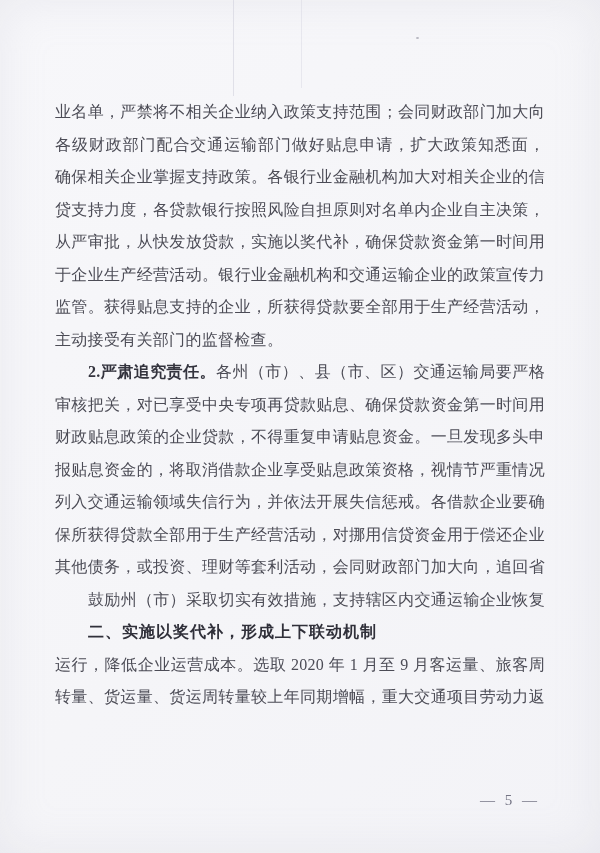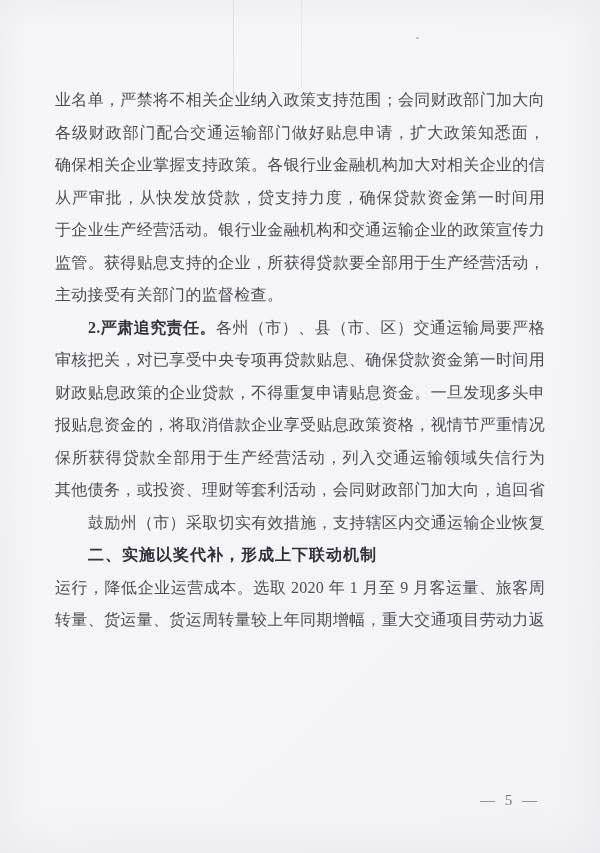--- a/index.html
+++ b/index.html
@@ -13,21 +13,21 @@
     height: 853px;
     margin: 0 auto;
     background: linear-gradient(135deg, #f7f7fa 0%, #f5f5f8 55%, #f3f3f7 100%);
     overflow: hidden;
     font-family: "Liberation Serif", "DejaVu Serif", serif;
     box-shadow: inset 0 0 45px rgba(190,190,205,0.22);
   }
   .textblock {
     position: absolute;
     left: 55px;
-    top: 84px;
+    top: 96px;
     width: 490px;
   }
   .ln {
     height: 32.5px;
     line-height: 32.5px;
     font-size: 16px;
     color: #4c4c56;
     letter-spacing: 0.3px;
     white-space: normal;
     overflow: hidden;
@@ -95,30 +95,32 @@
 
   <div class="fold-line-1"></div>
   <div class="fold-line-2"></div>
   <div class="speck"></div>
 
   <div class="textblock">
 
     <div class="ln j">业名单，严禁将不相关企业纳入政策支持范围；会同财政部门加大向</div>
     <div class="ln j">各级财政部门配合交通运输部门做好贴息申请，扩大政策知悉面，</div>
     <div class="ln j">确保相关企业掌握支持政策。各银行业金融机构加大对相关企业的信</div>
-    <div class="ln j">从严审批，从快发放贷款，贷支持力度，确保贷款资金第一时间用</div>
+    <div class="ln j">贷支持力度，各贷款银行按照风险自担原则对名单内企业自主决策，</div>
+    <div class="ln j">从严审批，从快发放贷款，实施以奖代补，确保贷款资金第一时间用</div>
     <div class="ln j">于企业生产经营活动。银行业金融机构和交通运输企业的政策宣传力度</div>
     <div class="ln j">监管。获得贴息支持的企业，所获得贷款要全部用于生产经营活动，</div>
     <div class="ln">主动接受有关部门的监督检查。</div>
 
     <div class="ln j ind"><span class="b">2.严肃追究责任。</span><span>各州（市）、县（市、区）交通运输局要严格</span></div>
     <div class="ln j">审核把关，对已享受中央专项再贷款贴息、确保贷款资金第一时间用</div>
     <div class="ln j">财政贴息政策的企业贷款，不得重复申请贴息资金。一旦发现多头申</div>
     <div class="ln j">报贴息资金的，将取消借款企业享受贴息政策资格，视情节严重情况</div>
-    <div class="ln j">保所获得贷款全部用于生产经营活动，列入交通运输领域失信行为</div>
+    <div class="ln j">列入交通运输领域失信行为，并依法开展失信惩戒。各借款企业要确</div>
+    <div class="ln j">保所获得贷款全部用于生产经营活动，对挪用信贷资金用于偿还企业</div>
     <div class="ln j">其他债务，或投资、理财等套利活动，会同财政部门加大向，追回省级</div>
 
     <div class="ln j ind">鼓励州（市）采取切实有效措施，支持辖区内交通运输企业恢复</div>
 
     <div class="ln hd ind">二、实施以奖代补，形成上下联动机制</div>
     <div class="ln j">运行，降低企业运营成本。选取 2020 年 1 月至 9 月客运量、旅客周</div>
     <div class="ln j">转量、货运量、货运周转量较上年同期增幅，重大交通项目劳动力返</div>
 
   </div>
 

